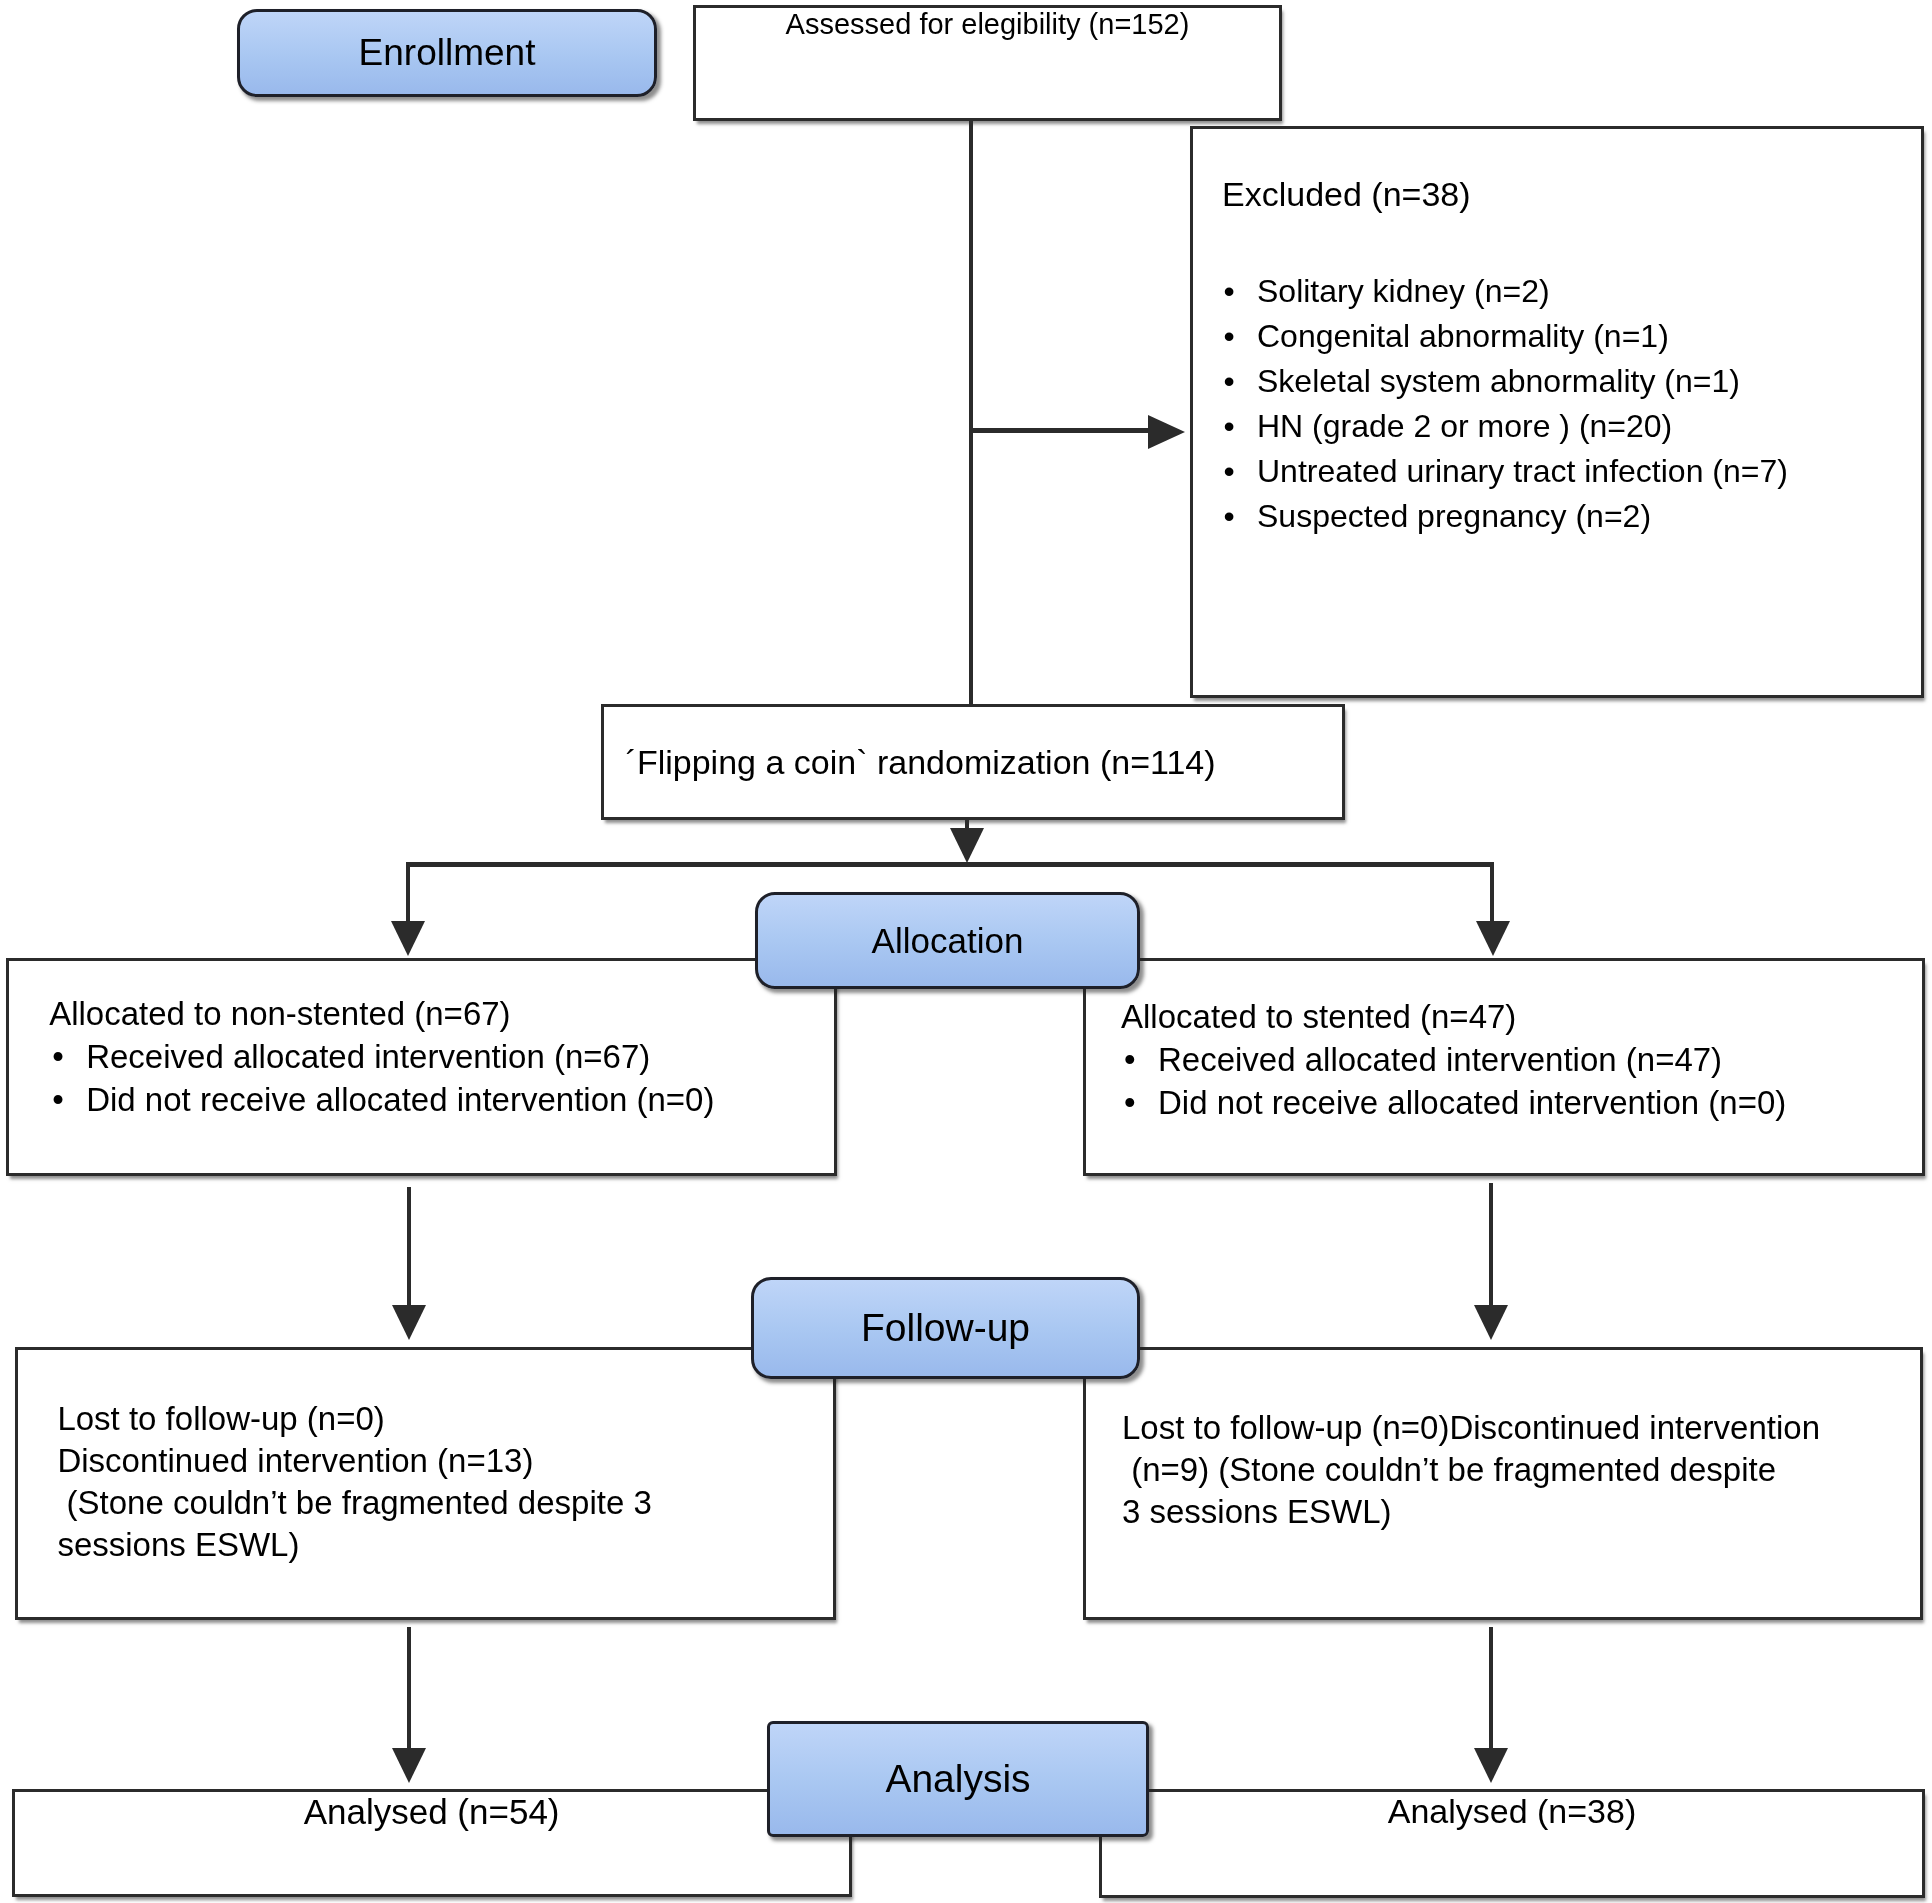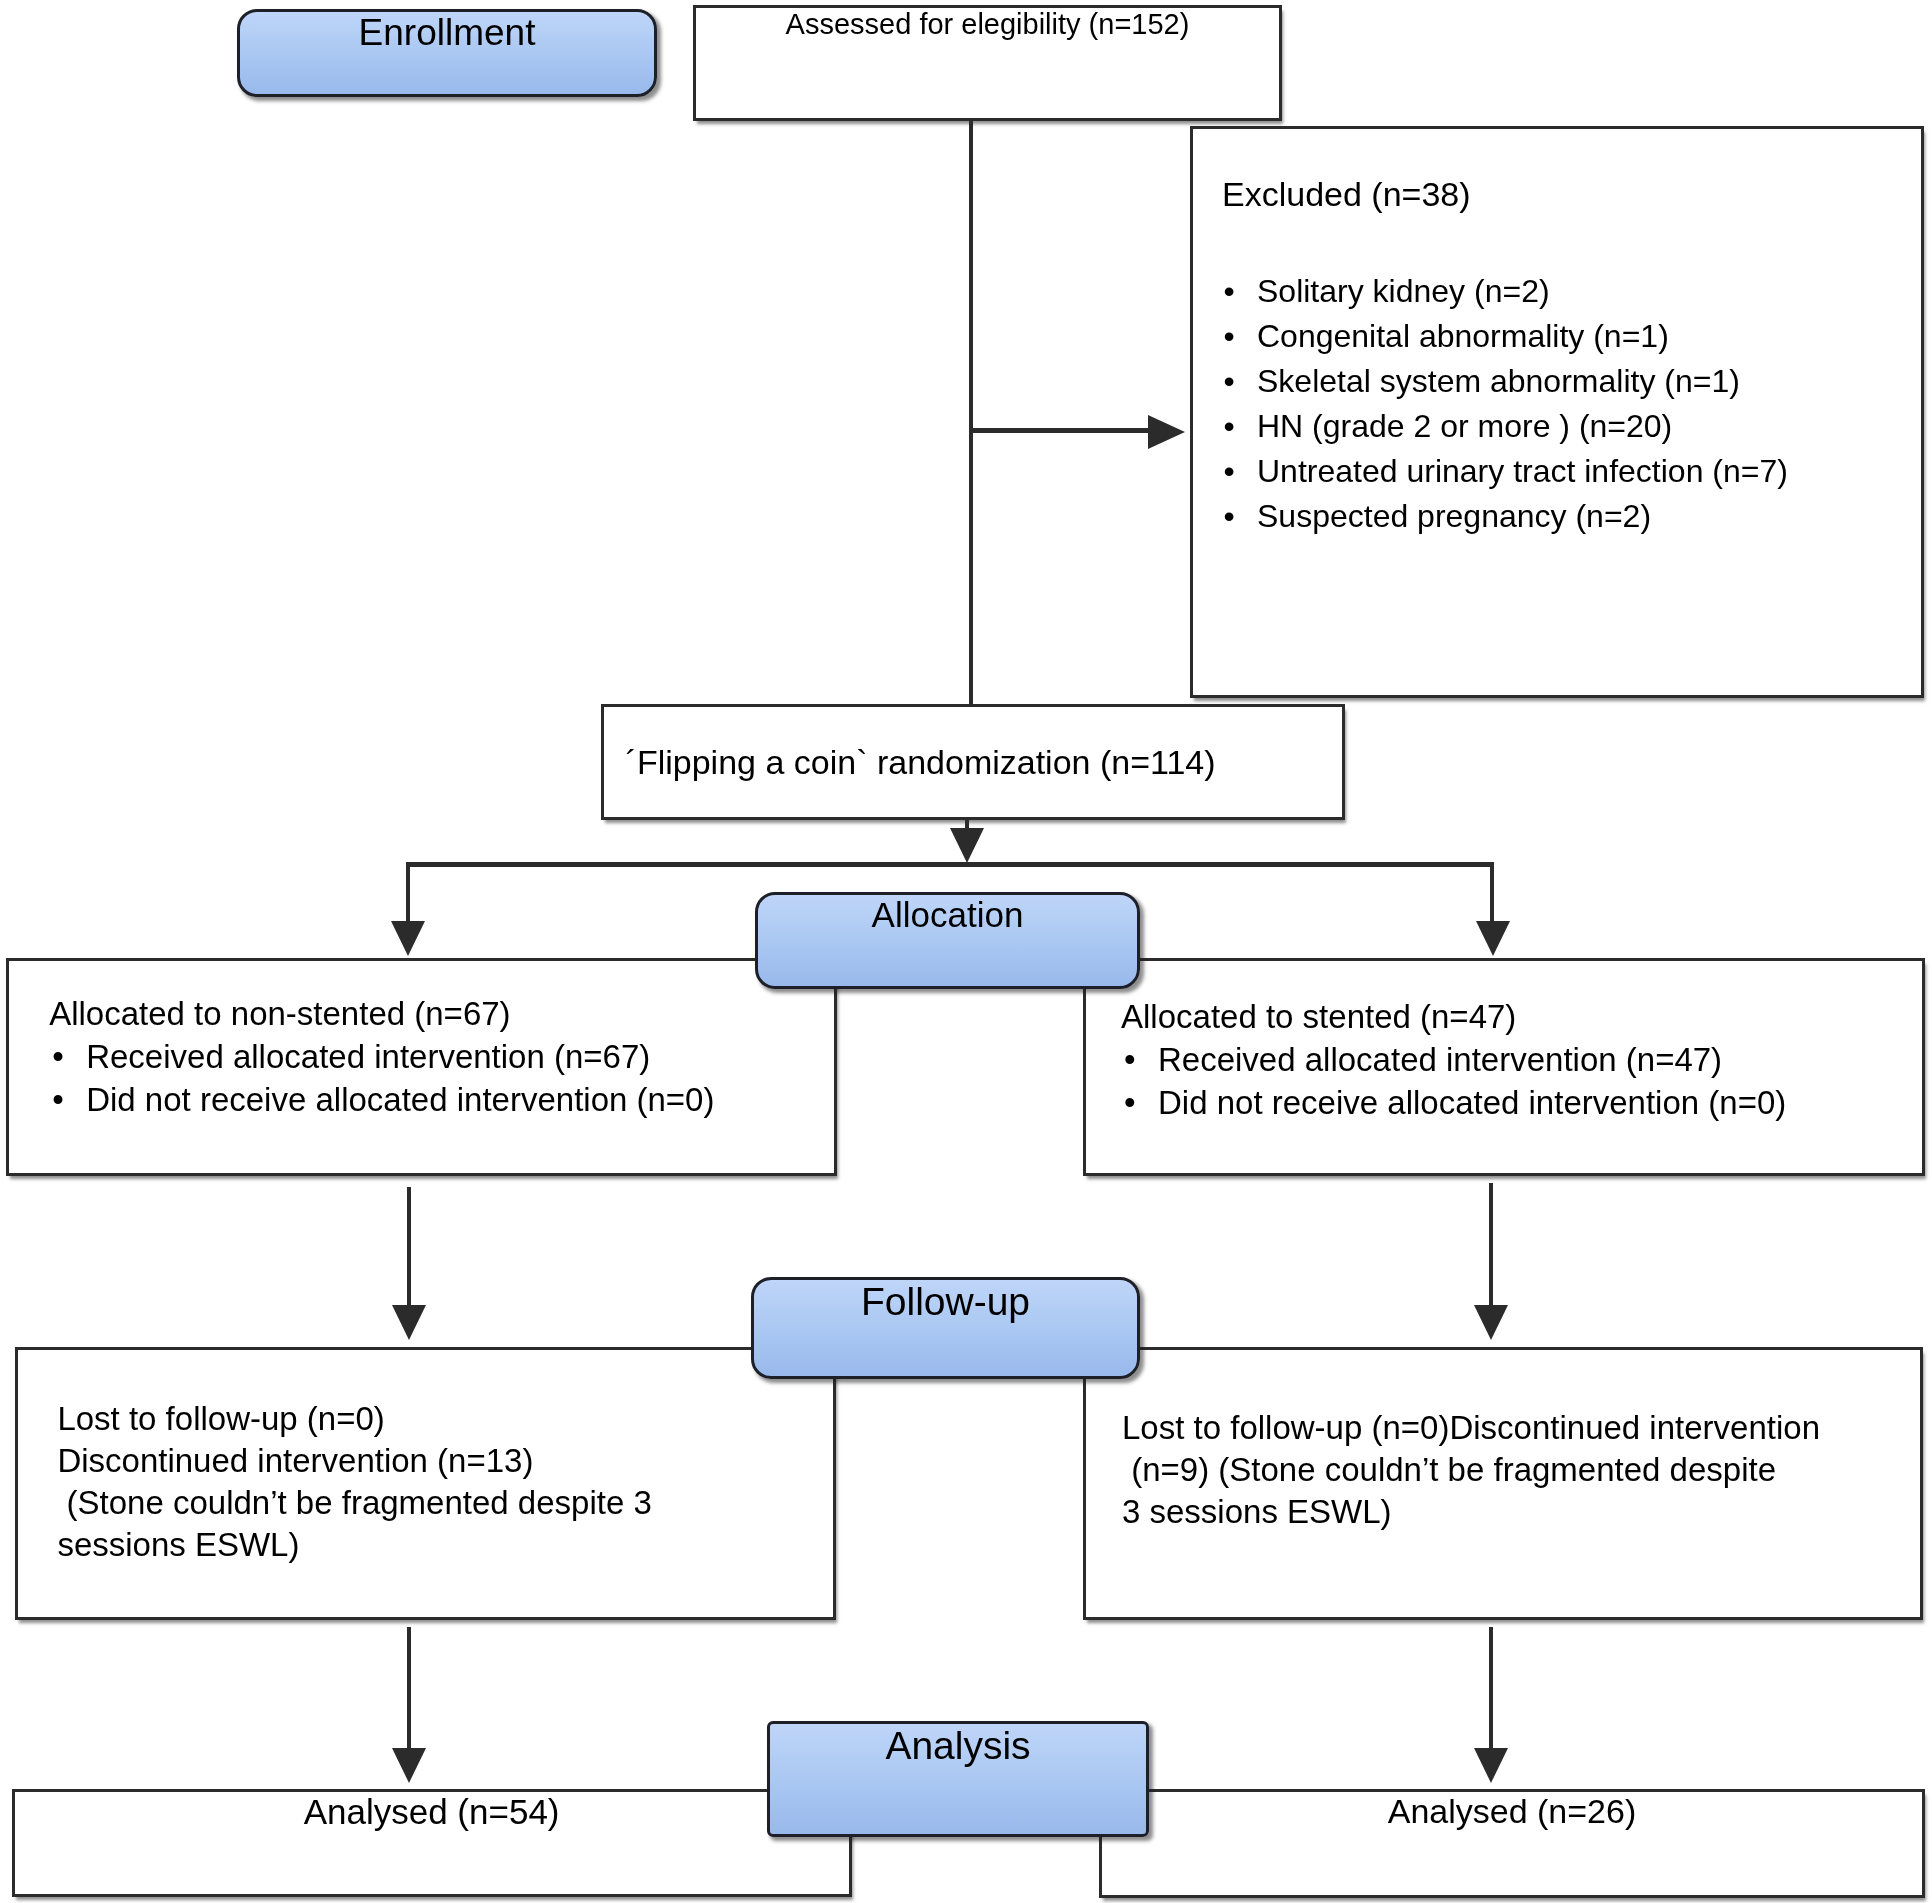--- a/index.html
+++ b/index.html
@@ -23,21 +23,21 @@
   .center-flex{display:flex;align-items:flex-start;justify-content:center;text-align:center;}
   .vcenter-flex{display:flex;align-items:center;}
   
   .badge{
     position:absolute;
     background:linear-gradient(180deg,#bfd5f8 0%,#aac8f2 50%,#99b9ec 100%);
     border:3.9px solid #1e2029;
     border-radius:20px;
     box-sizing:border-box;
     box-shadow:3.1px 3.9px 3.9px rgba(30,30,30,0.5);
-    display:flex;justify-content:center;
+    display:flex;align-items:center;justify-content:center;
     z-index:3;
   }
   
   .line{position:absolute;background:#2b2b2b;z-index:1;}
   .head-down{
     position:absolute;width:0;height:0;z-index:1;
     border-left:17px solid transparent;
     border-right:17px solid transparent;
     border-top:35px solid #2b2b2b;
   }
@@ -133,21 +133,21 @@
     <div class="fu-line">Lost to follow-up (n=0)Discontinued intervention</div>
     <div class="fu-line"> (n=9) (Stone couldn’t be fragmented despite</div>
     <div class="fu-line">3 sessions ESWL)</div>
   </div>
 
   <div class="wbox center-flex" style="left:11.6px;top:1789px;width:840px;height:108px;font-size:35px;">
     <span>Analysed (n=54)</span>
   </div>
 
   <div class="wbox center-flex" style="left:1099px;top:1789px;width:826px;height:109px;font-size:34px;">
-    <span>Analysed (n=26)</span>
+    <span>Analysed (n=38)</span>
   </div>
 
   <div class="badge" style="left:237px;top:9.2px;width:420px;height:88px;font-size:37px;">
     <span>Enrollment</span>
   </div>
 
   <div class="badge" style="left:755px;top:892px;width:385px;height:97px;font-size:35px;">
     <span>Allocation</span>
   </div>
 

